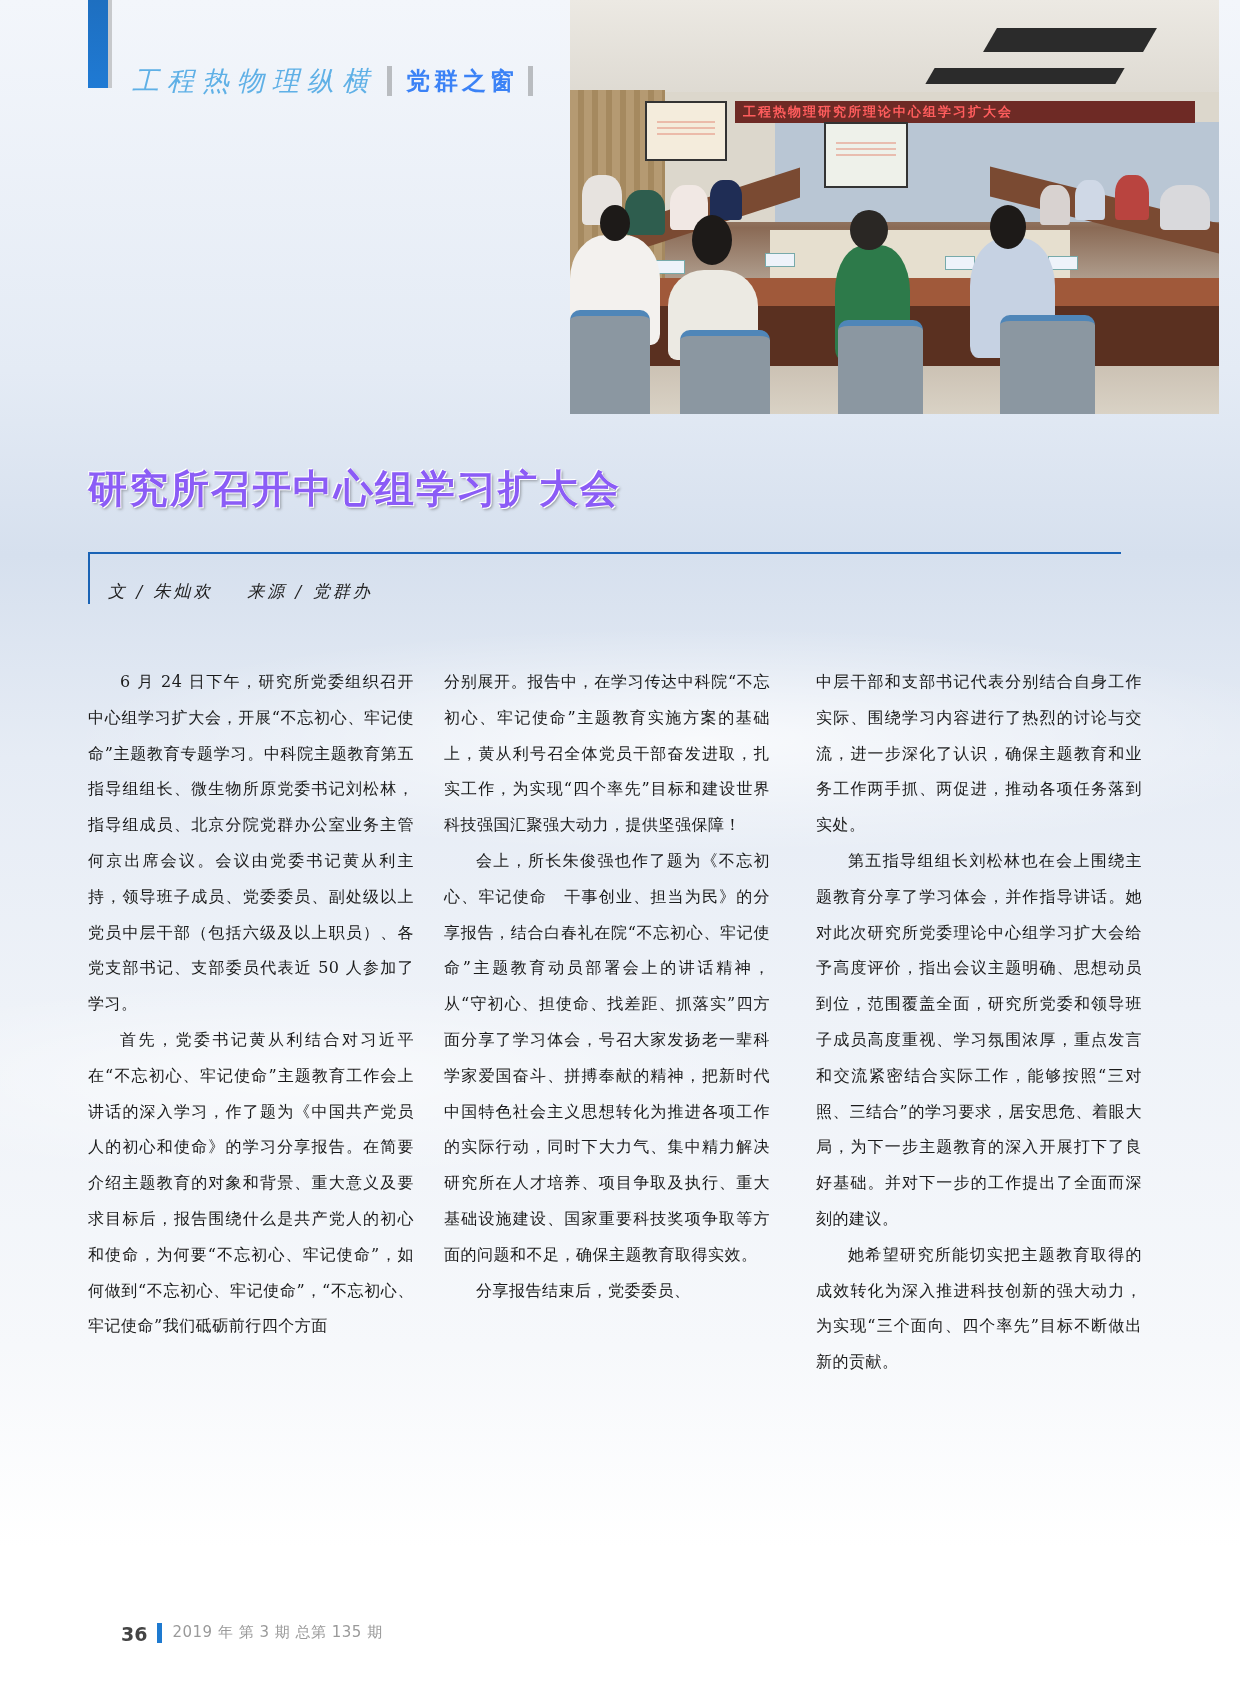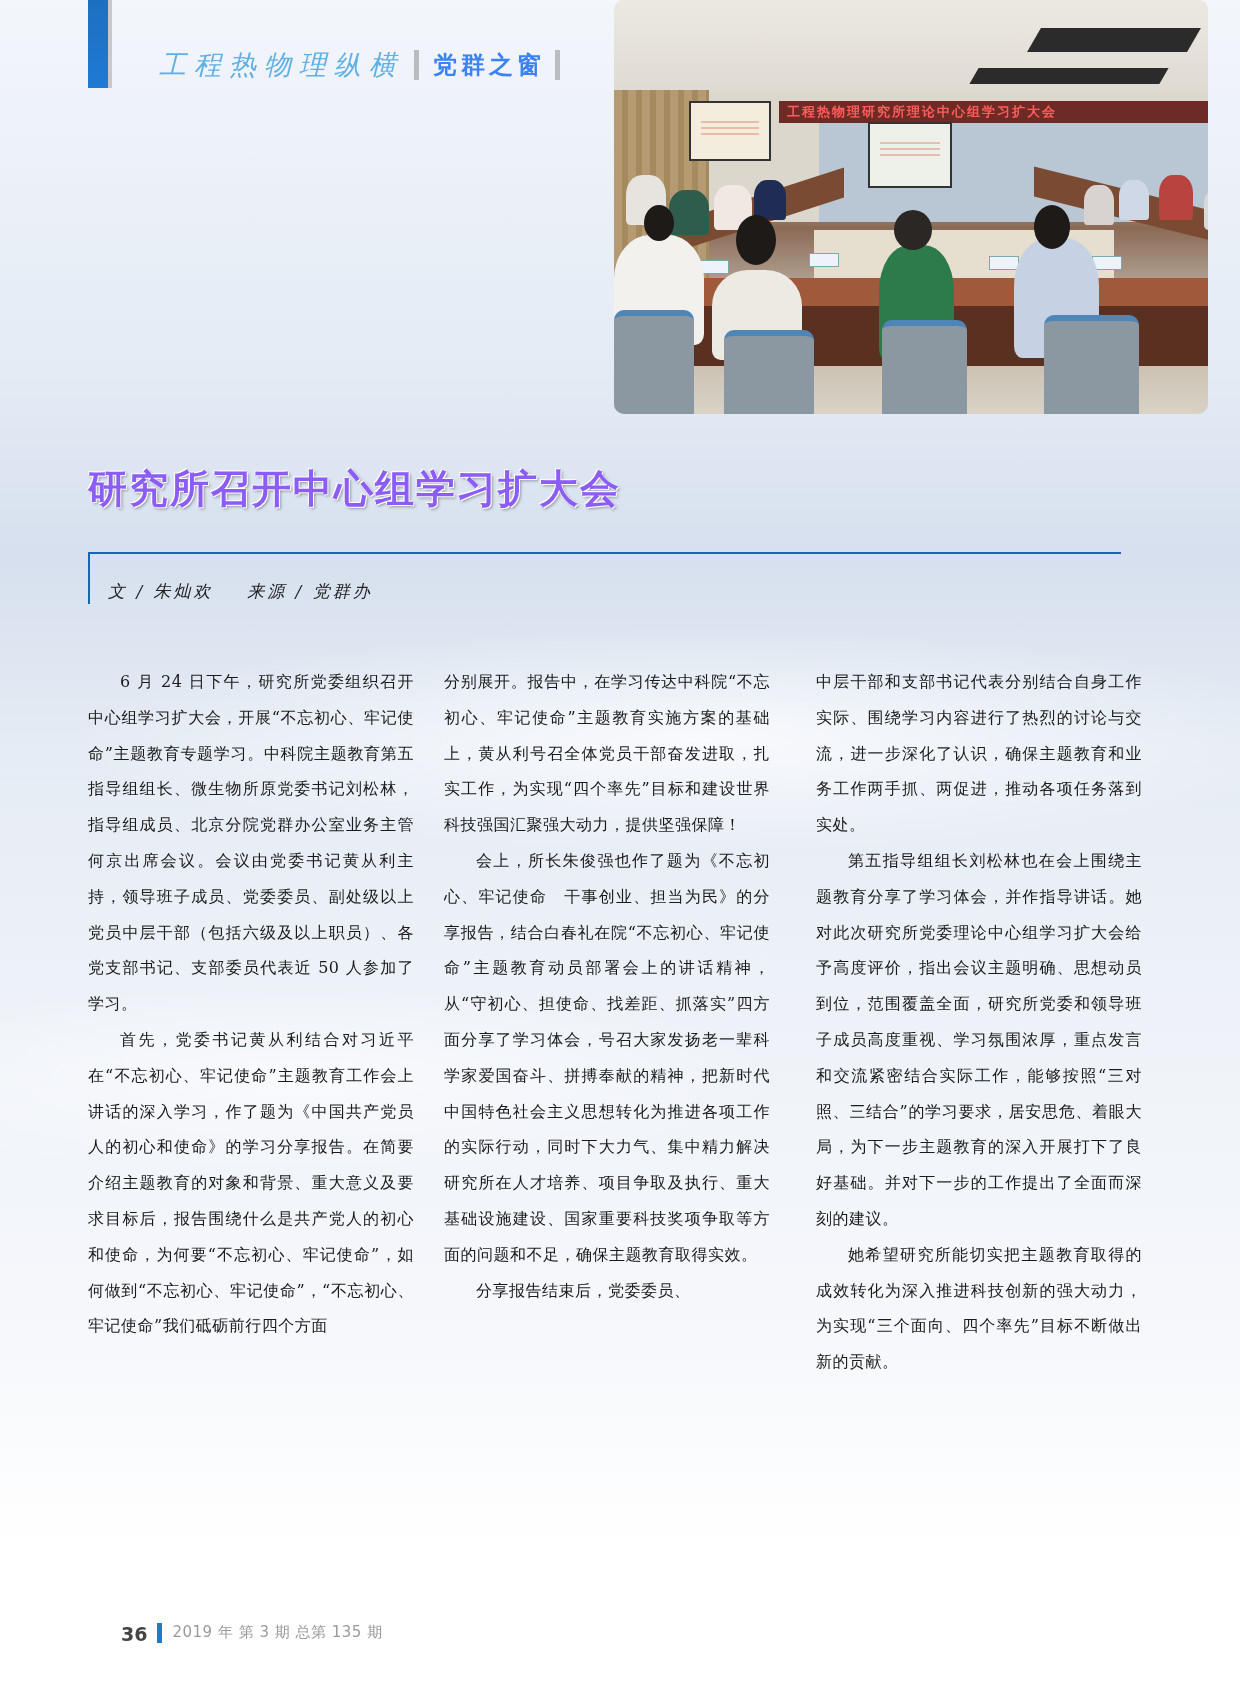--- a/index.html
+++ b/index.html
@@ -20,39 +20,38 @@
   }
   .side-bar-blue {
     position: absolute; left: 88px; top: 0; width: 20px; height: 88px;
     background: linear-gradient(180deg, #1e6fc0, #1f7ad4);
   }
   .side-bar-grey {
     position: absolute; left: 108px; top: 0; width: 4px; height: 88px;
     background: #c7c9cc;
   }
   .header {
-    position: absolute; left: 132px; top: 48px; height: 34px;
-    display: flex; align-items: center; margin-left: 27px;
+    position: absolute; left: 132px; top: 64px; height: 34px;
+    display: flex; align-items: center;
   }
   .column-name {
     font-family: "DejaVu Serif", serif; font-style: italic;
     font-size: 27px; color: #5fb0e6; letter-spacing: 8px;
   }
   .sep {
     display: inline-block; width: 5px; height: 30px; background: #b9bcc0; margin: 0 14px 0 10px;
   }
   .section-name {
     font-family: "DejaVu Sans", sans-serif; font-weight: bold;
     font-size: 24px; color: #3b82f6; letter-spacing: 4px;
   }
   .photo {
-    position: absolute; left: 614px; top: 0; width: 594px; height: 414px;
+    position: absolute; left: 570px; top: 0; width: 649px; height: 414px;
     overflow: hidden;
     background: linear-gradient(180deg, #d9d6cf 0%, #e8e5dd 20%, #c8c2b6 40%, #8a6a55 55%, #b7a899 70%, #d9d2c5 100%);
-    border-radius: 10px;
   }
   .ceiling { position:absolute; left:0; top:0; width:649px; height:95px; background: linear-gradient(180deg,#ece9e3,#dedad2); }
   .ceil-panel { position:absolute; background:#2b2b2b; }
   .curtain { position:absolute; left:0; top:90px; width:95px; height:200px;
     background: repeating-linear-gradient(90deg,#b59a72 0 8px,#a5895f 8px 14px); }
   .wall { position:absolute; left:95px; top:92px; width:554px; height:130px; background:#dcd7cc; }
   .banner { position:absolute; left:165px; top:101px; width:460px; height:22px; background:#6e2a25;
     color:#ff5d5d; font-size:13px; font-family:"DejaVu Sans",sans-serif; font-weight:bold; letter-spacing:2px;
     display:flex; align-items:center; padding-left:8px; white-space:nowrap; overflow:hidden; }
   .screen-l { position:absolute; left:75px; top:101px; width:82px; height:60px; background:#f4ecdc; border:2px solid #333; }

